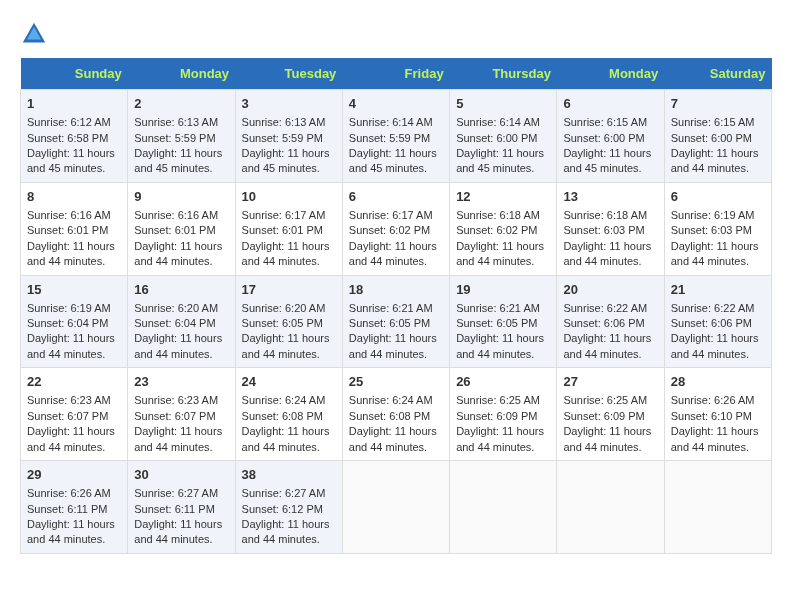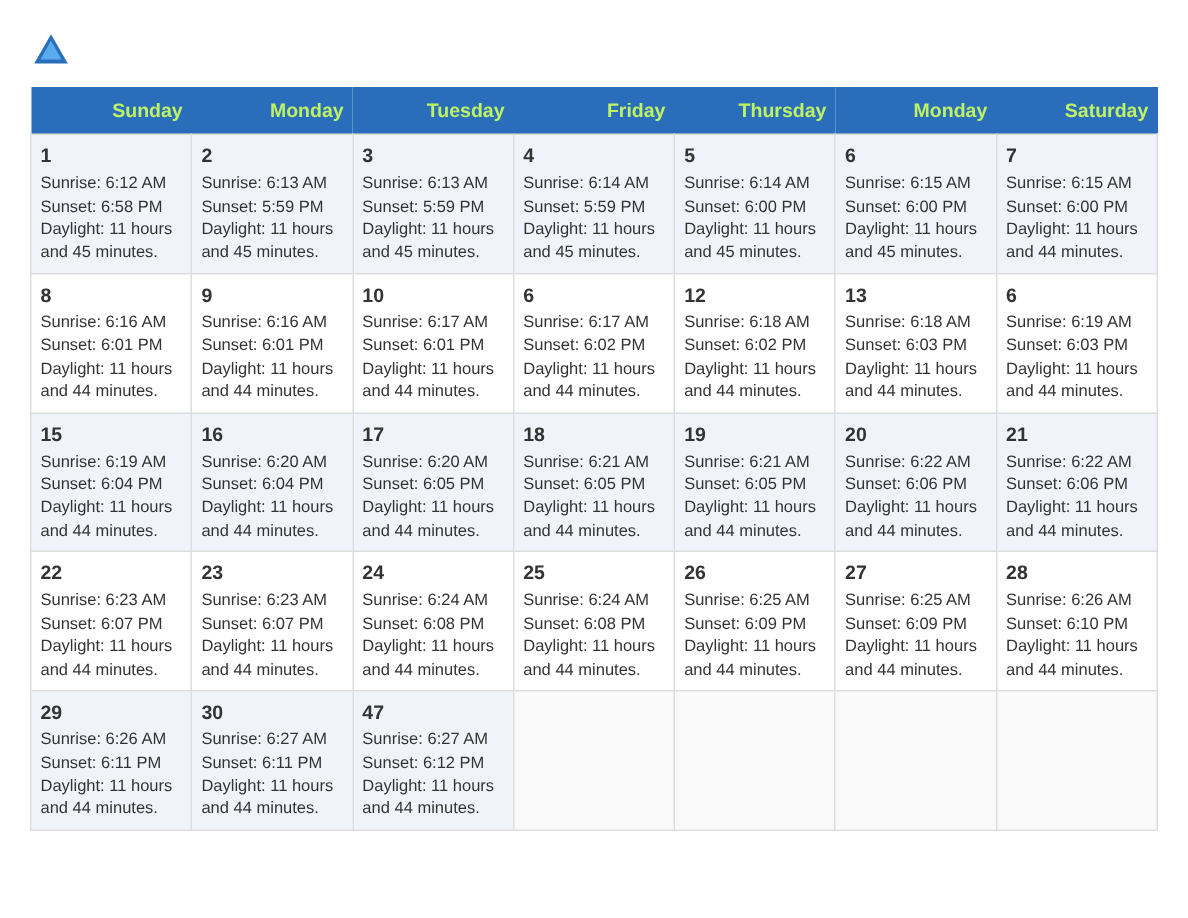--- a/index.html
+++ b/index.html
@@ -306,21 +306,21 @@
           <div>Sunset: 6:11 PM</div>
           <div>Daylight: 11 hours and 44 minutes.</div>
         </td>
         <td>
           <span class="day-num">30</span>
           <div>Sunrise: 6:27 AM</div>
           <div>Sunset: 6:11 PM</div>
           <div>Daylight: 11 hours and 44 minutes.</div>
         </td>
         <td>
-          <span class="day-num">47</span>
+          <span class="day-num">38</span>
           <div>Sunrise: 6:27 AM</div>
           <div>Sunset: 6:12 PM</div>
           <div>Daylight: 11 hours and 44 minutes.</div>
         </td>
         <td class="empty-cell"></td>
         <td class="empty-cell"></td>
         <td class="empty-cell"></td>
         <td class="empty-cell"></td>
       </tr>
     </tbody>

